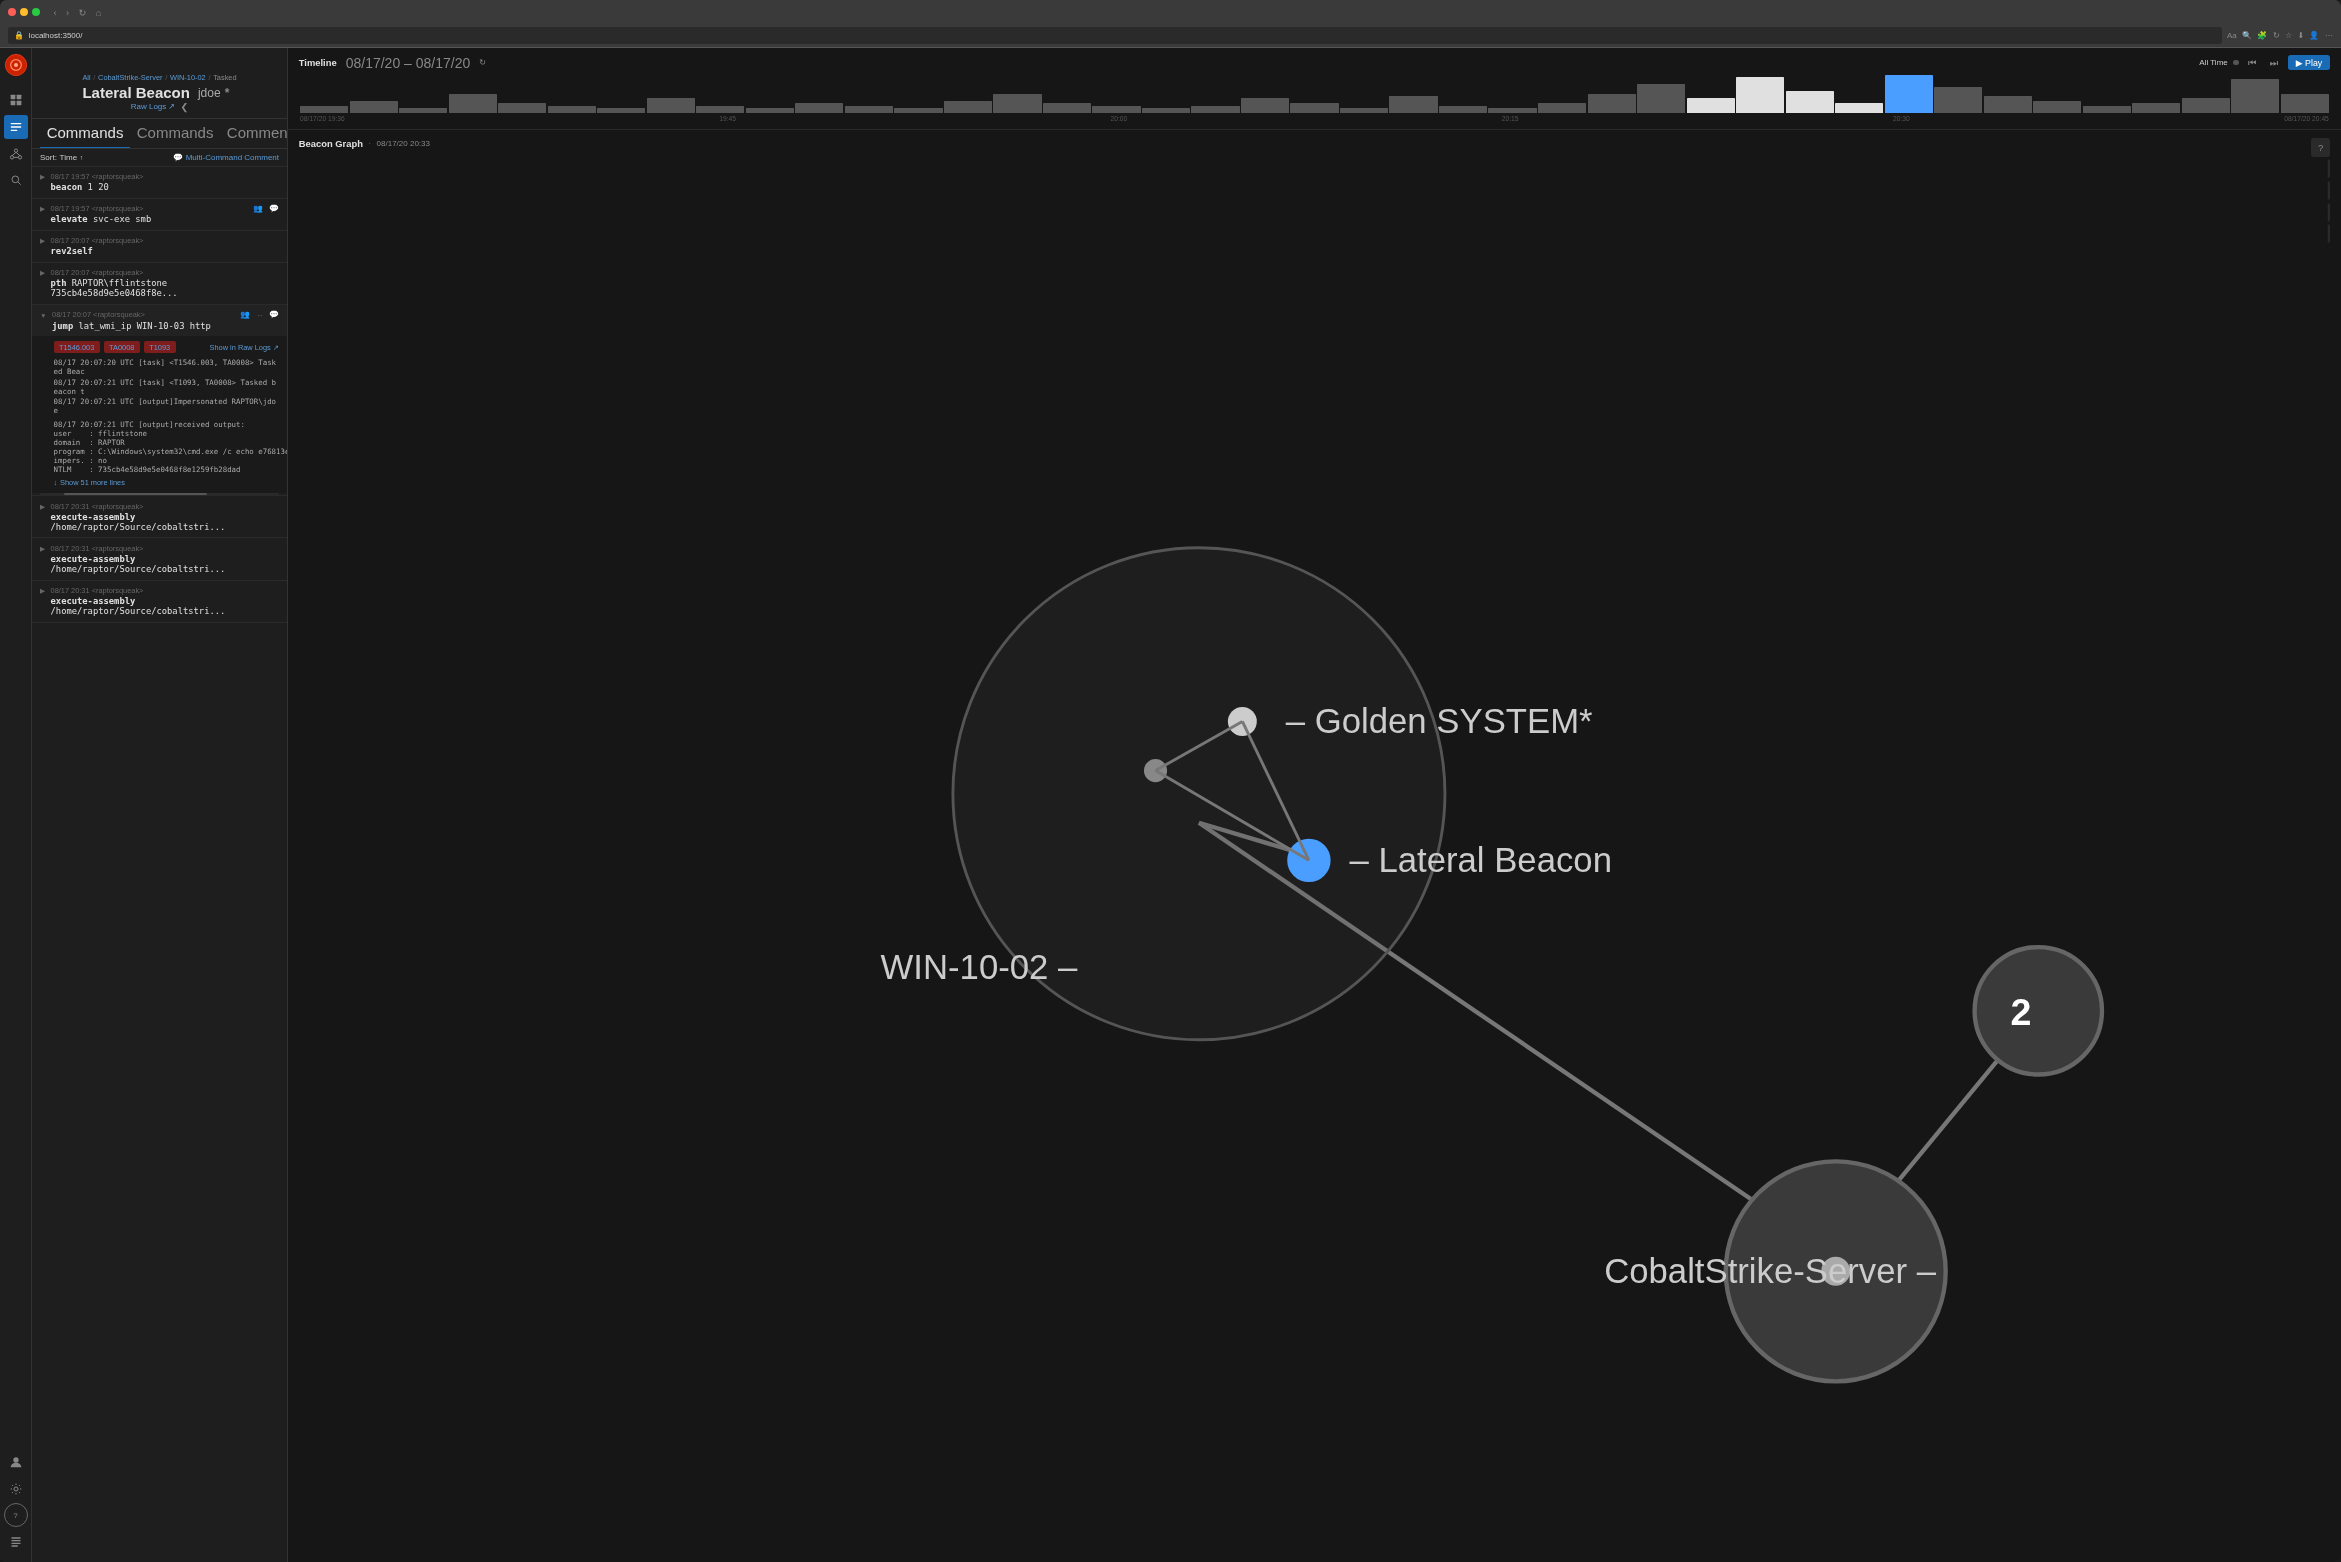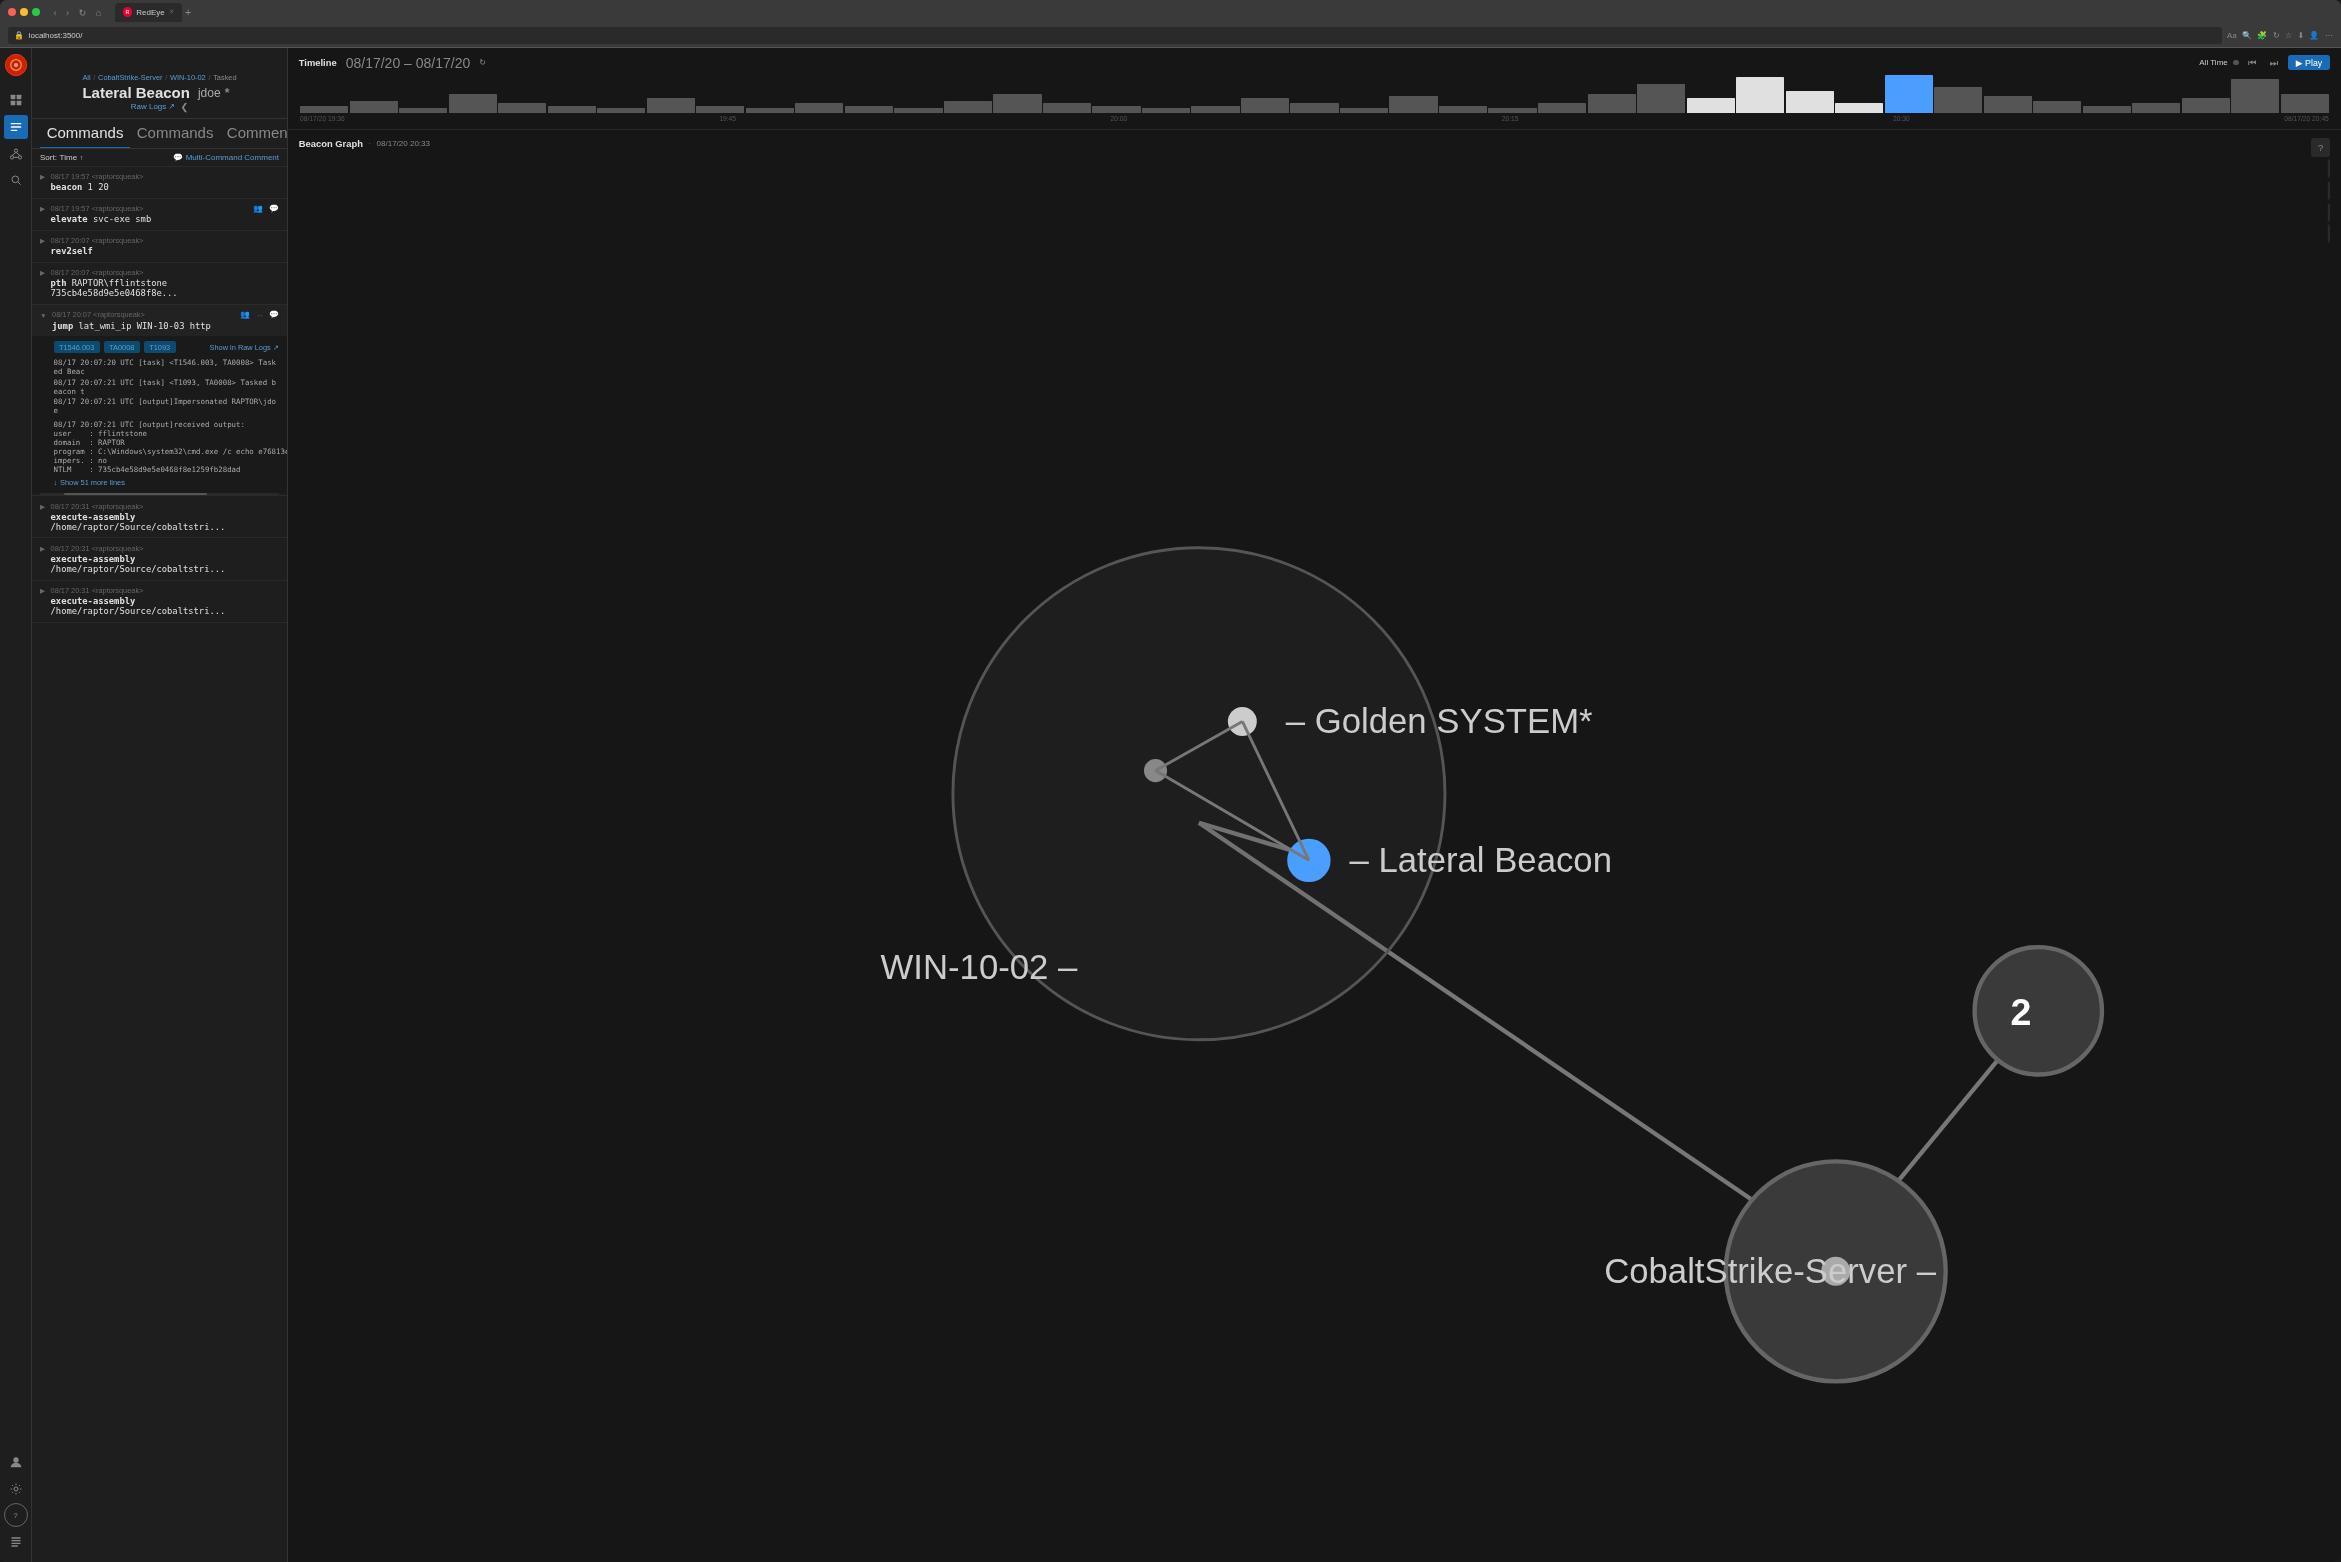--- a/index.html
+++ b/index.html
@@ -73,21 +73,21 @@
     .command-body { flex: 1; }
     .command-meta { font-size: 7.4px; color: #666; margin-bottom: 1.3px; }
     .command-text { font-size: 8.8px; color: #e0e0e0; font-family: 'SF Mono', monospace; }
     .command-text .cmd-name { font-weight: 600; }
     .command-actions { display: flex; gap: 5.4px; align-items: center; margin-left: auto; }
     .cmd-action-btn { color: #555; cursor: pointer; font-size: 8px; }
 
     
     .command-expanded { background: #1a1a1a; padding: 5.4px 8px 5.4px 21.6px; }
     .tag-row { display: flex; gap: 4px; align-items: center; margin-bottom: 5.4px; flex-wrap: wrap; }
-    .tag { background: #0c4a6e; color: #5b9bd5; font-size: 7.4px; padding: 1.3px 5.4px; border-radius: 2px; cursor: pointer; text-align: right; }
+    .tag { background: #7f1d1d; color: #5b9bd5; font-size: 7.4px; padding: 1.3px 5.4px; border-radius: 2px; cursor: pointer; text-align: right; }
     .show-raw-link { color: #5b9bd5; font-size: 7.4px; cursor: pointer; margin-left: auto; display: flex; align-items: center; gap: 2px; }
     .log-line { font-family: 'SF Mono', monospace; font-size: 7.4px; color: #aaa; margin-bottom: 1.3px; word-break: break-all; }
     .log-line-output { font-family: 'SF Mono', monospace; font-size: 7.4px; color: #aaa; white-space: pre; margin-bottom: 0.7px; }
     .show-more-btn { color: #5b9bd5; font-size: 7.4px; cursor: pointer; margin-top: 4px; display: flex; align-items: center; gap: 2.7px; }
 
     
     .h-scroll { height: 2.7px; background: #2a2a2a; margin: 0 8px; border-radius: 1.3px; position: relative; }
     .h-scroll-thumb { height: 2.7px; background: #555; border-radius: 1.3px; width: 60%; margin-left: 10%; }
 
     
@@ -130,28 +130,20 @@
     <div class="traffic-lights">
       <div class="traffic-light tl-red"></div>
       <div class="traffic-light tl-yellow"></div>
       <div class="traffic-light tl-green"></div>
     </div>
     <div class="browser-nav">
       <button class="nav-btn">‹</button>
       <button class="nav-btn">›</button>
       <button class="nav-btn">↻</button>
       <button class="nav-btn">⌂</button>
-    </div>
-    <div class="tab-bar">
-      <div class="tab">
-        <div class="tab-icon">R</div>
-        <span>RedEye</span>
-        <span class="tab-close">✕</span>
-      </div>
-      <button class="new-tab-btn">+</button>
     </div>
   </div>
 
   <div class="browser-toolbar">
     <div class="url-bar">
       <span style="color:#888;margin-right:4px;">🔒</span>
       <span>localhost:3500/</span>
     </div>
     <div class="browser-actions">
       <button class="browser-action-btn">Aa</button>

